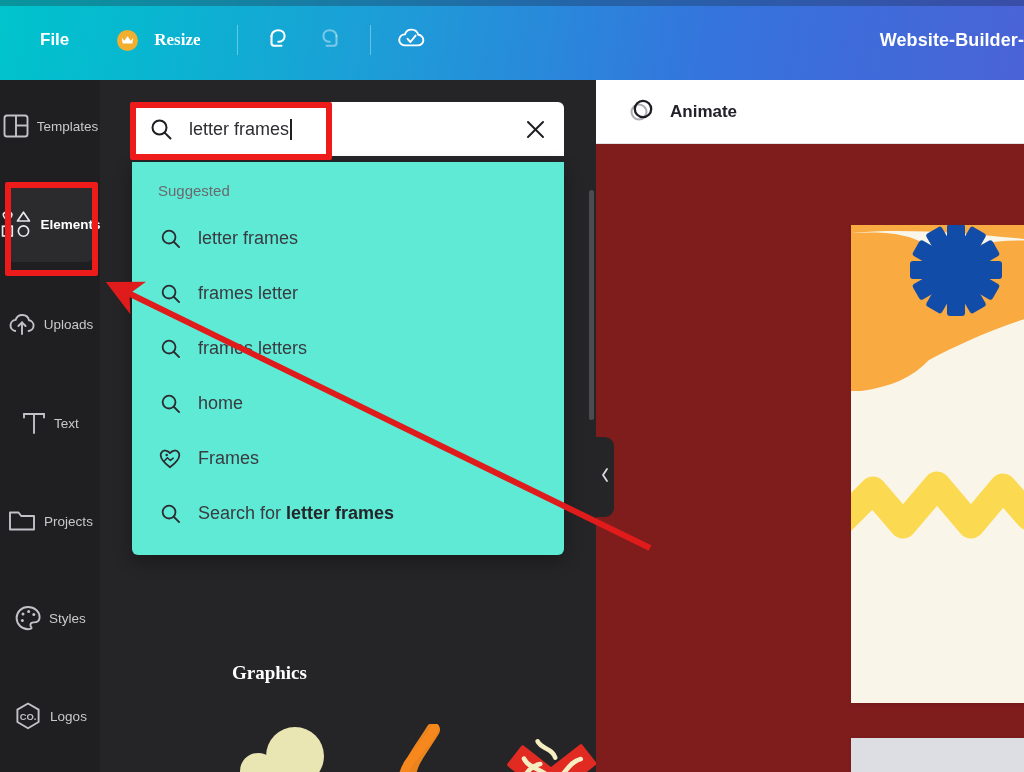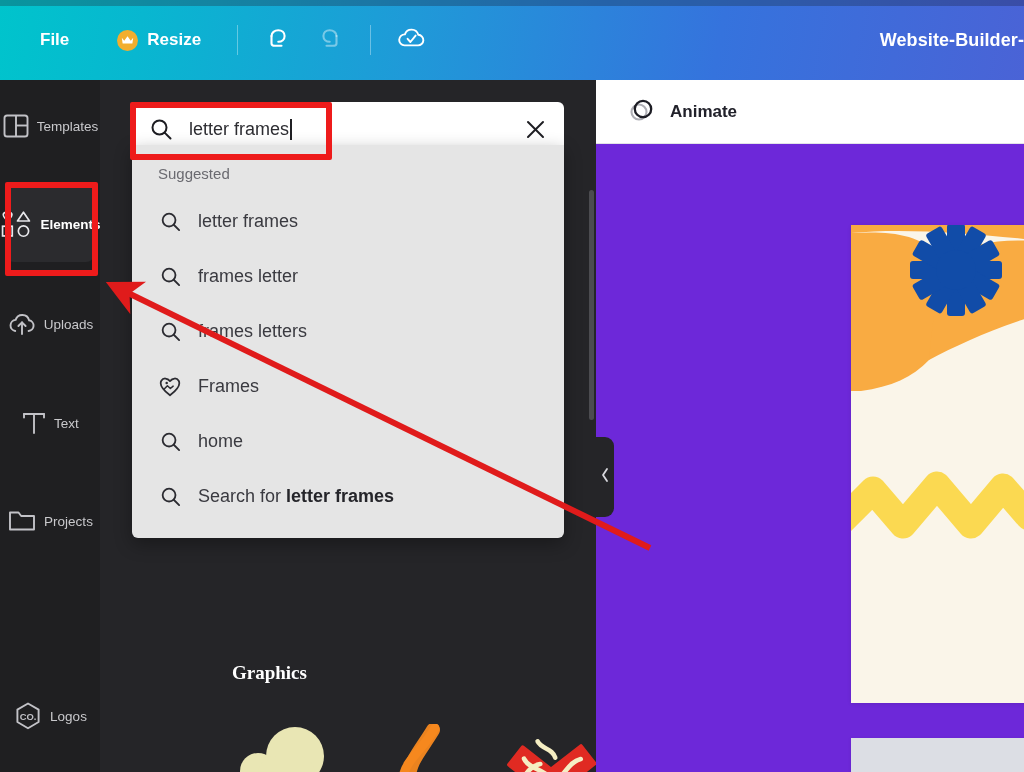--- a/index.html
+++ b/index.html
@@ -23,21 +23,21 @@
     background: linear-gradient(100deg, #00c4cc 0%, #08b7d0 14%, #1f9ad8 40%, #3573dd 70%, #4a63d6 100%);
     display: flex; align-items: center;
     z-index: 2;
   }
   .tb-item {
     color: #fff; font-size: 17px; font-weight: bold;
     display: flex; align-items: center; cursor: pointer;
     height: 38px; padding: 0 10px; border-radius: 4px;
   }
   .tb-file { margin-left: 30px; justify-content: flex-end; }
-  .tb-resize { margin-left: 28px; gap: 9px; }
+  .tb-resize { margin-left: 28px; gap: 16px; font-family: Liberation Serif, serif; }
   .crown-badge {
     width: 21px; height: 21px; border-radius: 50%;
     background: #f2ae2e; display: flex; align-items: center; justify-content: center;
     font-size: 11px; color: #fff; line-height: 1;
   }
   .tb-sep {
     width: 1px; height: 30px; background: rgba(255,255,255,0.35);
     margin: 0 14px;
   }
   .tb-sep.s1 { margin-left: 26px; }
@@ -100,22 +100,22 @@
     margin-left: 1px;
   }
   .clear-btn {
     position: absolute; right: 14px; top: 50%; transform: translateY(-50%);
     width: 30px; height: 30px; display: flex; align-items: center; justify-content: center;
     cursor: pointer;
   }
 
   
   .dropdown {
-    position: absolute; top: 65px; left: 32px; width: 432px;
-    background: #e5e5e5; border-radius: 0 0 6px 6px;
+    position: absolute; top: 82px; left: 32px; width: 432px;
+    background: #5eead4; border-radius: 0 0 6px 6px;
     padding: 10px 0 14px 0;
     box-shadow: 0 6px 18px rgba(0,0,0,0.32);
   }
   .dd-head {
     font-size: 15px; color: #6a6a70; padding: 10px 0 12px 26px; font-weight: 500;
   }
   .dd-item {
     display: flex; align-items: center; gap: 16px;
     height: 55px; padding: 0 26px; cursor: pointer;
     font-size: 18px; color: #3a3a40;
@@ -139,21 +139,21 @@
   .collapse-handle {
     position: absolute; left: 596px; top: 437px; width: 18px; height: 80px;
     background: #252528; border-radius: 0 9px 9px 0;
     display: flex; align-items: center; justify-content: center;
     cursor: pointer; z-index: 4;
   }
 
   
   .editor {
     position: absolute; left: 596px; top: 80px; width: 428px; height: 692px;
-    background: #6d28d9; z-index: 0; overflow: hidden;
+    background: #7f1d1d; z-index: 0; overflow: hidden;
   }
   .ed-toolbar {
     position: absolute; top: 0; left: 0; width: 428px; height: 64px;
     background: #fff; border-bottom: 1px solid #e2e3e7;
     display: flex; align-items: center;
   }
   .animate-btn {
     display: flex; align-items: center; gap: 14px; margin-left: 20px;
     cursor: pointer; padding: 6px 10px; border-radius: 5px;
   }
@@ -275,37 +275,37 @@
           <svg width="23" height="23" viewBox="0 0 24 24">
               <circle cx="10.5" cy="10.5" r="6.7" fill="none" stroke="#2b2b31" stroke-width="1.9"></circle>
               <line x1="15.4" y1="15.4" x2="21" y2="21" stroke="#2b2b31" stroke-width="1.9" stroke-linecap="round"></line>
             </svg>
         </span>
         <span>frames letters</span>
       </div>
 
       <div class="dd-item">
         <span class="dd-ic">
+          <svg width="23" height="23" viewBox="0 0 24 24">
+              <circle cx="10.5" cy="10.5" r="6.7" fill="none" stroke="#2b2b31" stroke-width="1.9"></circle>
+              <line x1="15.4" y1="15.4" x2="21" y2="21" stroke="#2b2b31" stroke-width="1.9" stroke-linecap="round"></line>
+            </svg>
+        </span>
+        <span>home</span>
+      </div>
+
+      <div class="dd-item">
+        <span class="dd-ic">
           <svg width="25" height="25" viewBox="0 0 26 26">
             <path d="M13 22.5 C 4 15.5, 1.5 10.5, 3.6 6.8 C 5.6 3.3, 10.3 3.6, 13 7.2 C 15.7 3.6, 20.4 3.3, 22.4 6.8 C 24.5 10.5, 22 15.5, 13 22.5 Z" fill="none" stroke="#2b2b31" stroke-width="1.9" stroke-linejoin="round"></path>
             <path d="M6.5 16 L 10.2 12.2 L 13.4 15.2 L 16.4 12.6" fill="none" stroke="#2b2b31" stroke-width="1.6" stroke-linecap="round" stroke-linejoin="round"></path>
             <circle cx="9.4" cy="9.1" r="1.35" fill="#2b2b31"></circle>
           </svg>
         </span>
         <span>Frames</span>
-      </div>
-
-      <div class="dd-item">
-        <span class="dd-ic">
-          <svg width="23" height="23" viewBox="0 0 24 24">
-              <circle cx="10.5" cy="10.5" r="6.7" fill="none" stroke="#2b2b31" stroke-width="1.9"></circle>
-              <line x1="15.4" y1="15.4" x2="21" y2="21" stroke="#2b2b31" stroke-width="1.9" stroke-linecap="round"></line>
-            </svg>
-        </span>
-        <span>home</span>
       </div>
 
       <div class="dd-item">
         <span class="dd-ic">
           <svg width="23" height="23" viewBox="0 0 24 24">
               <circle cx="10.5" cy="10.5" r="6.7" fill="none" stroke="#2b2b31" stroke-width="1.9"></circle>
               <line x1="15.4" y1="15.4" x2="21" y2="21" stroke="#2b2b31" stroke-width="1.9" stroke-linecap="round"></line>
             </svg>
         </span>
         <span>
@@ -420,20 +420,32 @@
           <svg width="26" height="28" viewBox="0 0 26 28">
             <line x1="3" y1="5" x2="23" y2="5" stroke="#c2c2c7" stroke-width="1.9" stroke-linecap="round"></line>
             <line x1="13" y1="5" x2="13" y2="24" stroke="#c2c2c7" stroke-width="1.9" stroke-linecap="round"></line>
             <line x1="3" y1="5" x2="3" y2="8.6" stroke="#c2c2c7" stroke-width="1.9" stroke-linecap="round"></line>
             <line x1="23" y1="5" x2="23" y2="8.6" stroke="#c2c2c7" stroke-width="1.9" stroke-linecap="round"></line>
           </svg>
         </span>
         <span class="lbl">Text</span>
       </div>
 
+      <div class="rail-item" style="top:500px">
+        <span>
+          <svg width="28" height="28" viewBox="0 0 28 28">
+            <path d="M14 3 C 20.6 3, 25.6 7.6, 25.6 13.2 C 25.6 17.2, 22.2 18.4, 19.6 18.4 C 17.6 18.4, 16.4 19.4, 16.4 21 C 16.4 23.2, 18.4 23.2, 17.4 24.4 C 16.8 25.1, 15.6 25.2, 14 25.2 C 7.9 25.2, 2.6 20.3, 2.6 14.1 C 2.6 7.9, 7.6 3, 14 3 Z" fill="none" stroke="#c2c2c7" stroke-width="1.9" stroke-linejoin="round"></path>
+            <circle cx="9" cy="10" r="1.5" fill="#c2c2c7"></circle>
+            <circle cx="14.6" cy="7.6" r="1.5" fill="#c2c2c7"></circle>
+            <circle cx="19.8" cy="10.6" r="1.5" fill="#c2c2c7"></circle>
+            <circle cx="8.4" cy="16.4" r="1.5" fill="#c2c2c7"></circle>
+          </svg>
+        </span>
+        <span class="lbl">Styles</span>
+      </div>
 
       <div class="rail-item" style="top:598px">
         <span>
           <svg width="30" height="30" viewBox="0 0 30 30">
             <path d="M15 2.5 L25.6 8.6 L25.6 21 L15 27.2 L4.4 21 L4.4 8.6 Z" fill="none" stroke="#c2c2c7" stroke-width="1.9" stroke-linejoin="round"></path>
             <text x="15" y="19.2" text-anchor="middle" font-family="Liberation Sans, sans-serif" font-size="9.4" font-weight="bold" fill="#c2c2c7">CO.</text>
           </svg>
         </span>
         <span class="lbl">Logos</span>
       </div>

